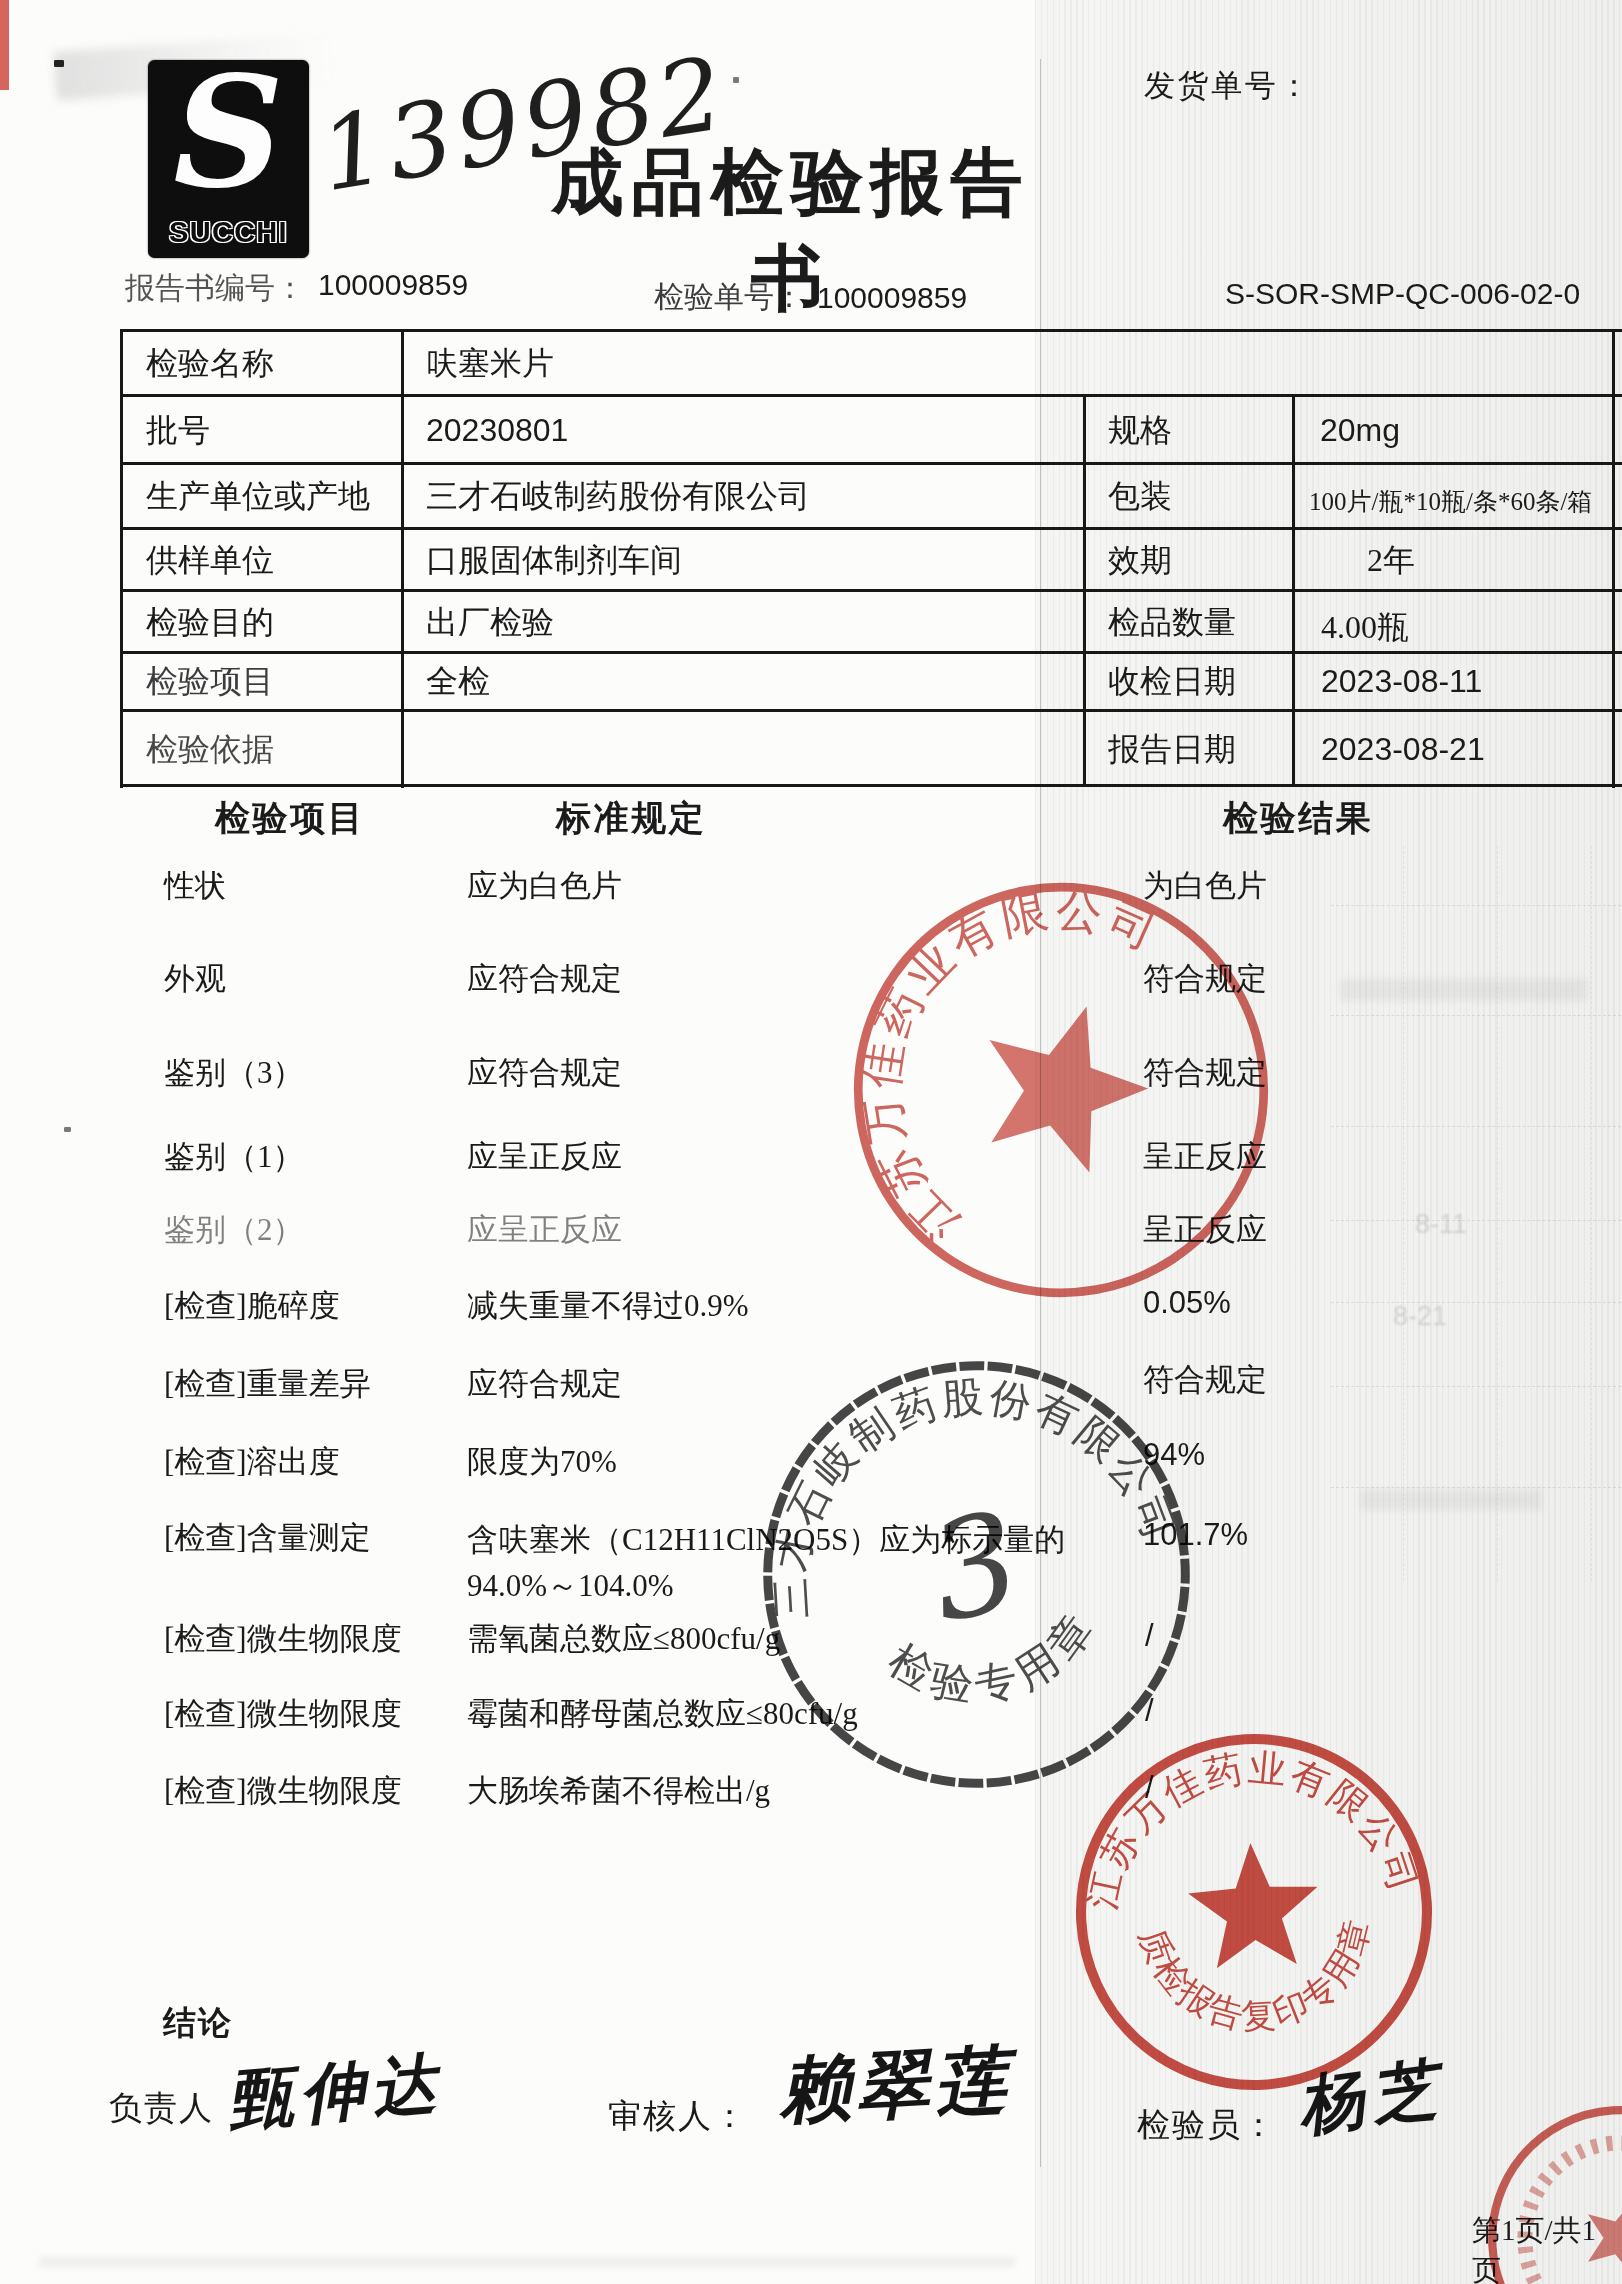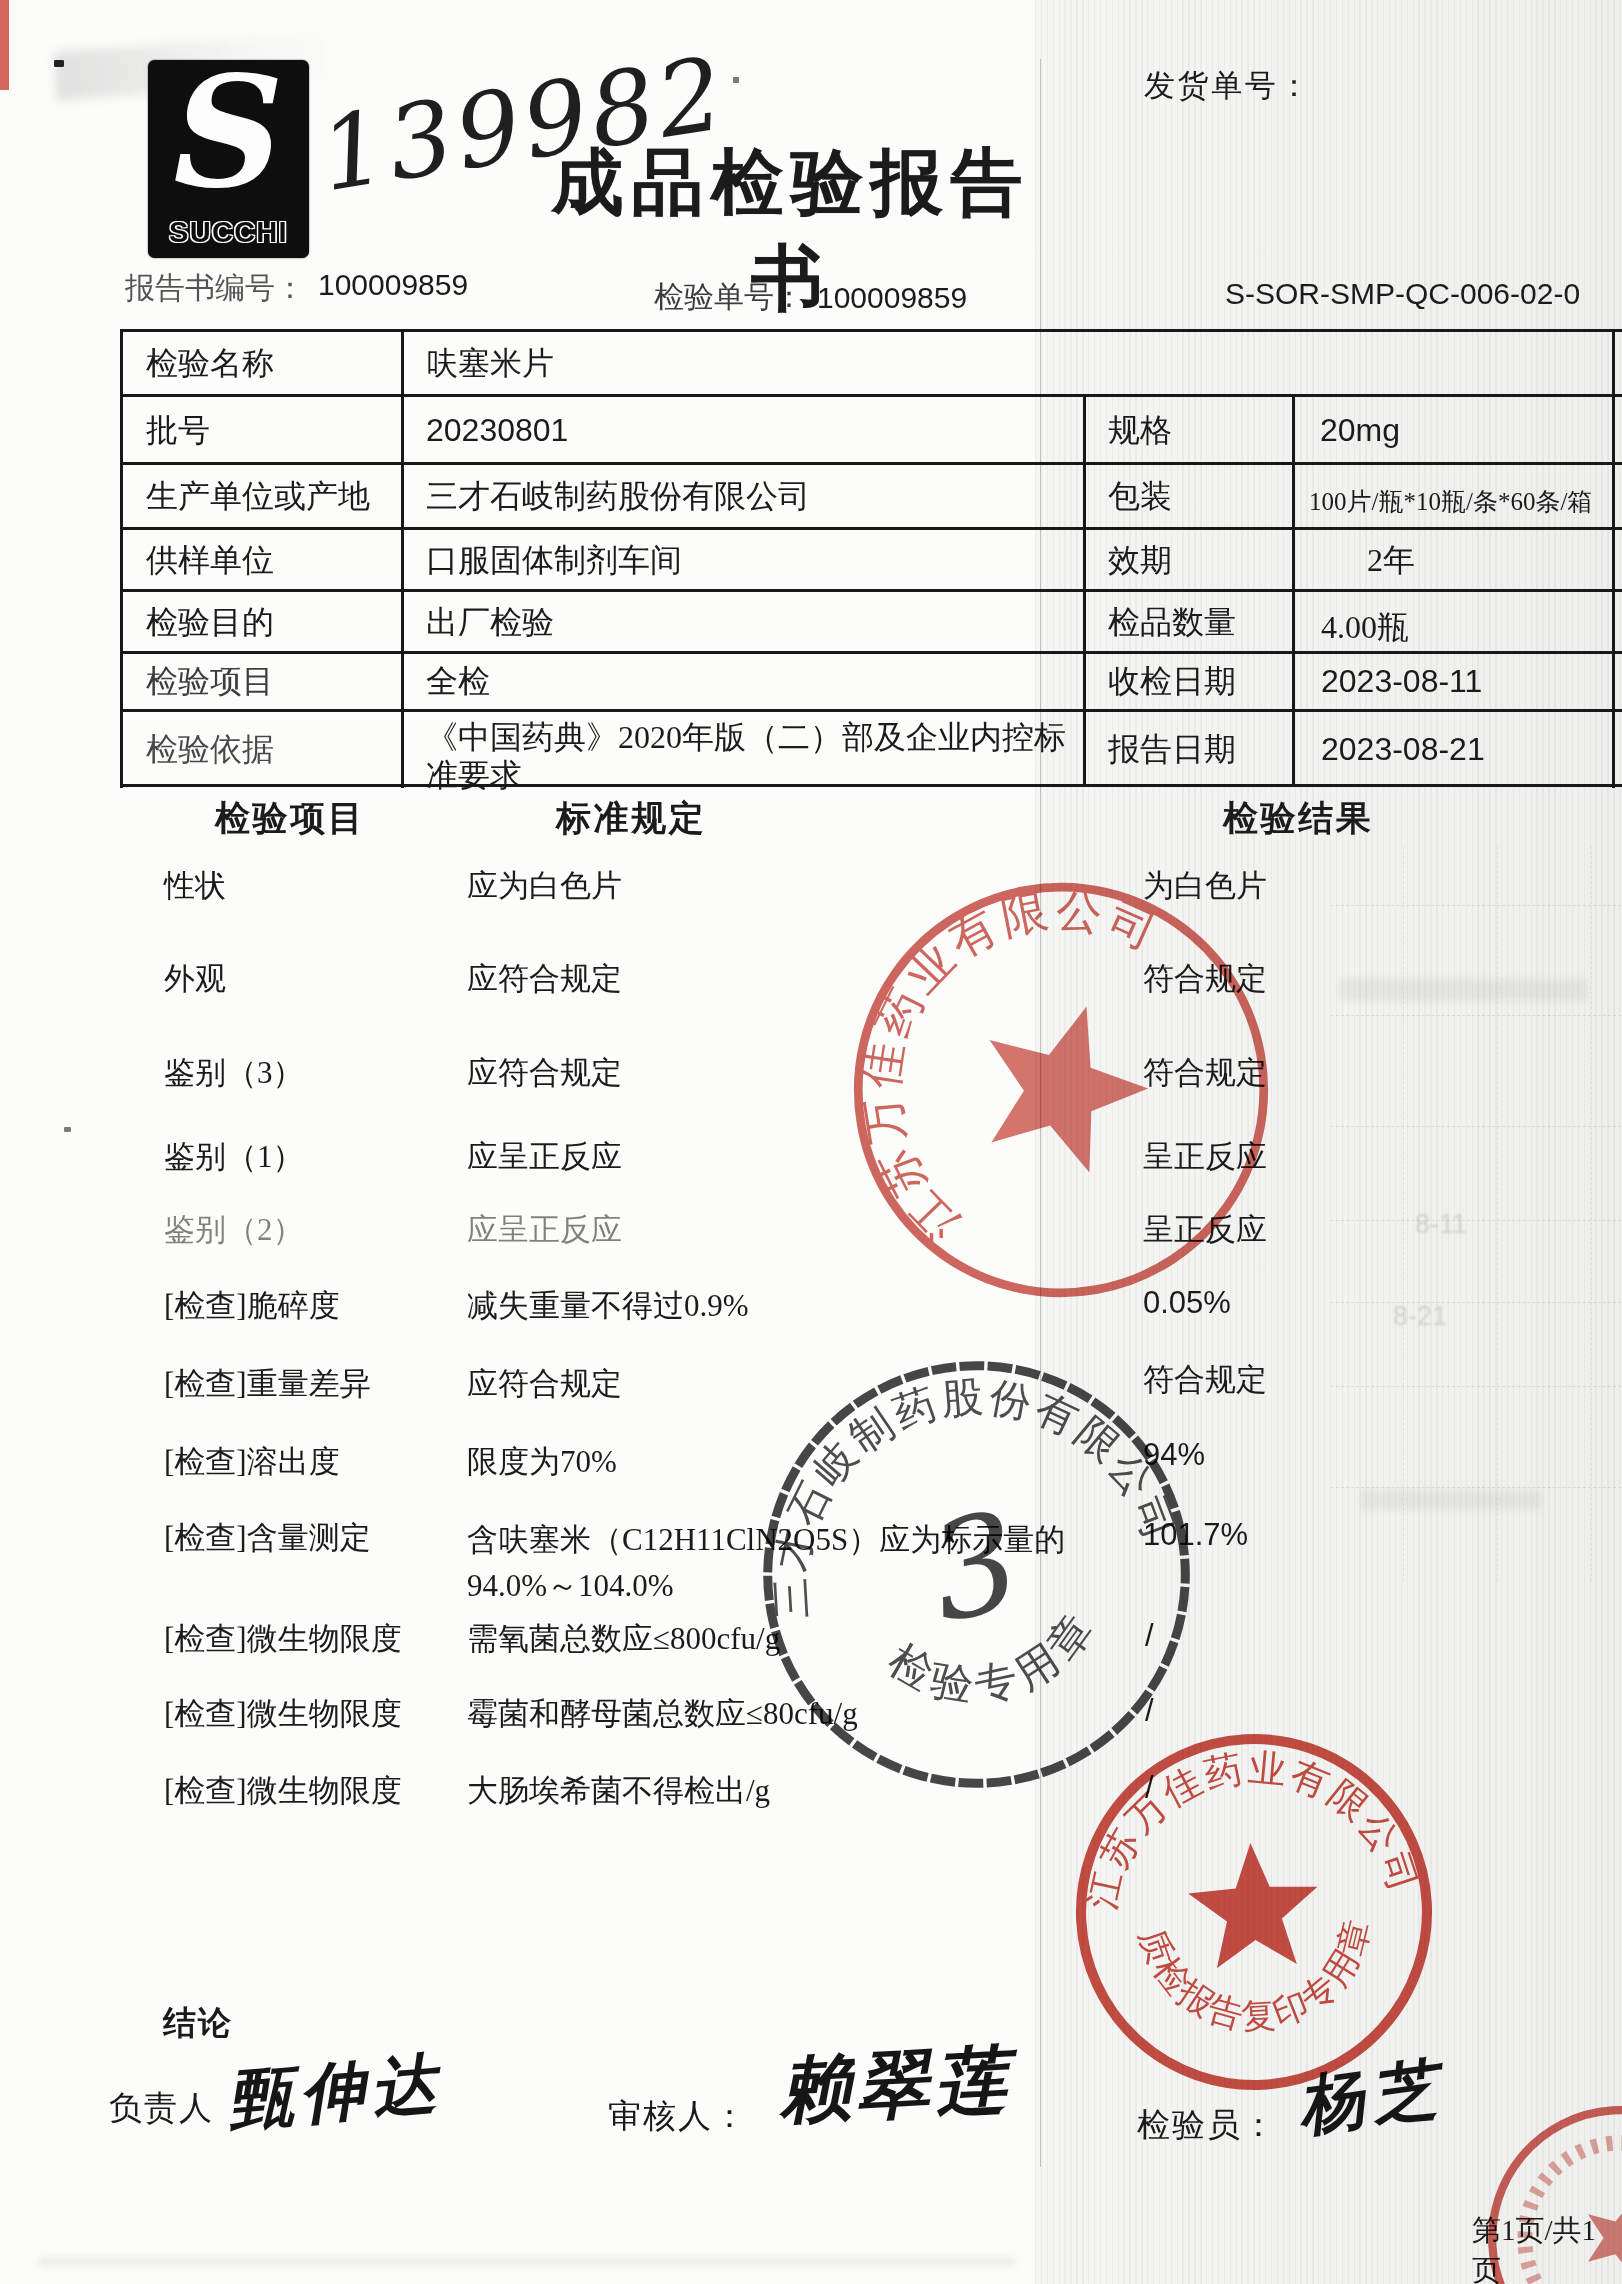--- a/index.html
+++ b/index.html
@@ -121,21 +121,20 @@
   <div class="abs cell num" style="left:426px;top:411px;">20230801</div>
   <div class="abs cell" style="left:146px;top:477px;">生产单位或产地</div>
   <div class="abs cell" style="left:426px;top:477px;">三才石岐制药股份有限公司</div>
   <div class="abs cell" style="left:146px;top:541px;">供样单位</div>
   <div class="abs cell" style="left:426px;top:541px;">口服固体制剂车间</div>
   <div class="abs cell" style="left:146px;top:603px;">检验目的</div>
   <div class="abs cell" style="left:426px;top:603px;">出厂检验</div>
   <div class="abs cell" style="left:146px;top:662px;opacity:.85;">检验项目</div>
   <div class="abs cell" style="left:426px;top:662px;">全检</div>
   <div class="abs cell" style="left:146px;top:730px;opacity:.8;">检验依据</div>
-  <div class="abs cell" style="left:426px;top:718px;width:644px;">《中国药典》2020年版（二）部及企业内控标准要求</div>
 
   <div class="abs cell" style="left:1108px;top:411px;">规格</div>
   <div class="abs cell num" style="left:1320px;top:411px;">20mg</div>
   <div class="abs cell" style="left:1108px;top:477px;">包装</div>
   <div class="abs cell cell-s" style="left:1309px;top:483px;width:312px;">100片/瓶*10瓶/条*60条/箱</div>
   <div class="abs cell" style="left:1108px;top:541px;">效期</div>
   <div class="abs cell" style="left:1367px;top:541px;">2年</div>
   <div class="abs cell" style="left:1108px;top:603px;">检品数量</div>
   <div class="abs cell" style="left:1321px;top:608px;">4.00瓶</div>
   <div class="abs cell" style="left:1108px;top:662px;">收检日期</div>

